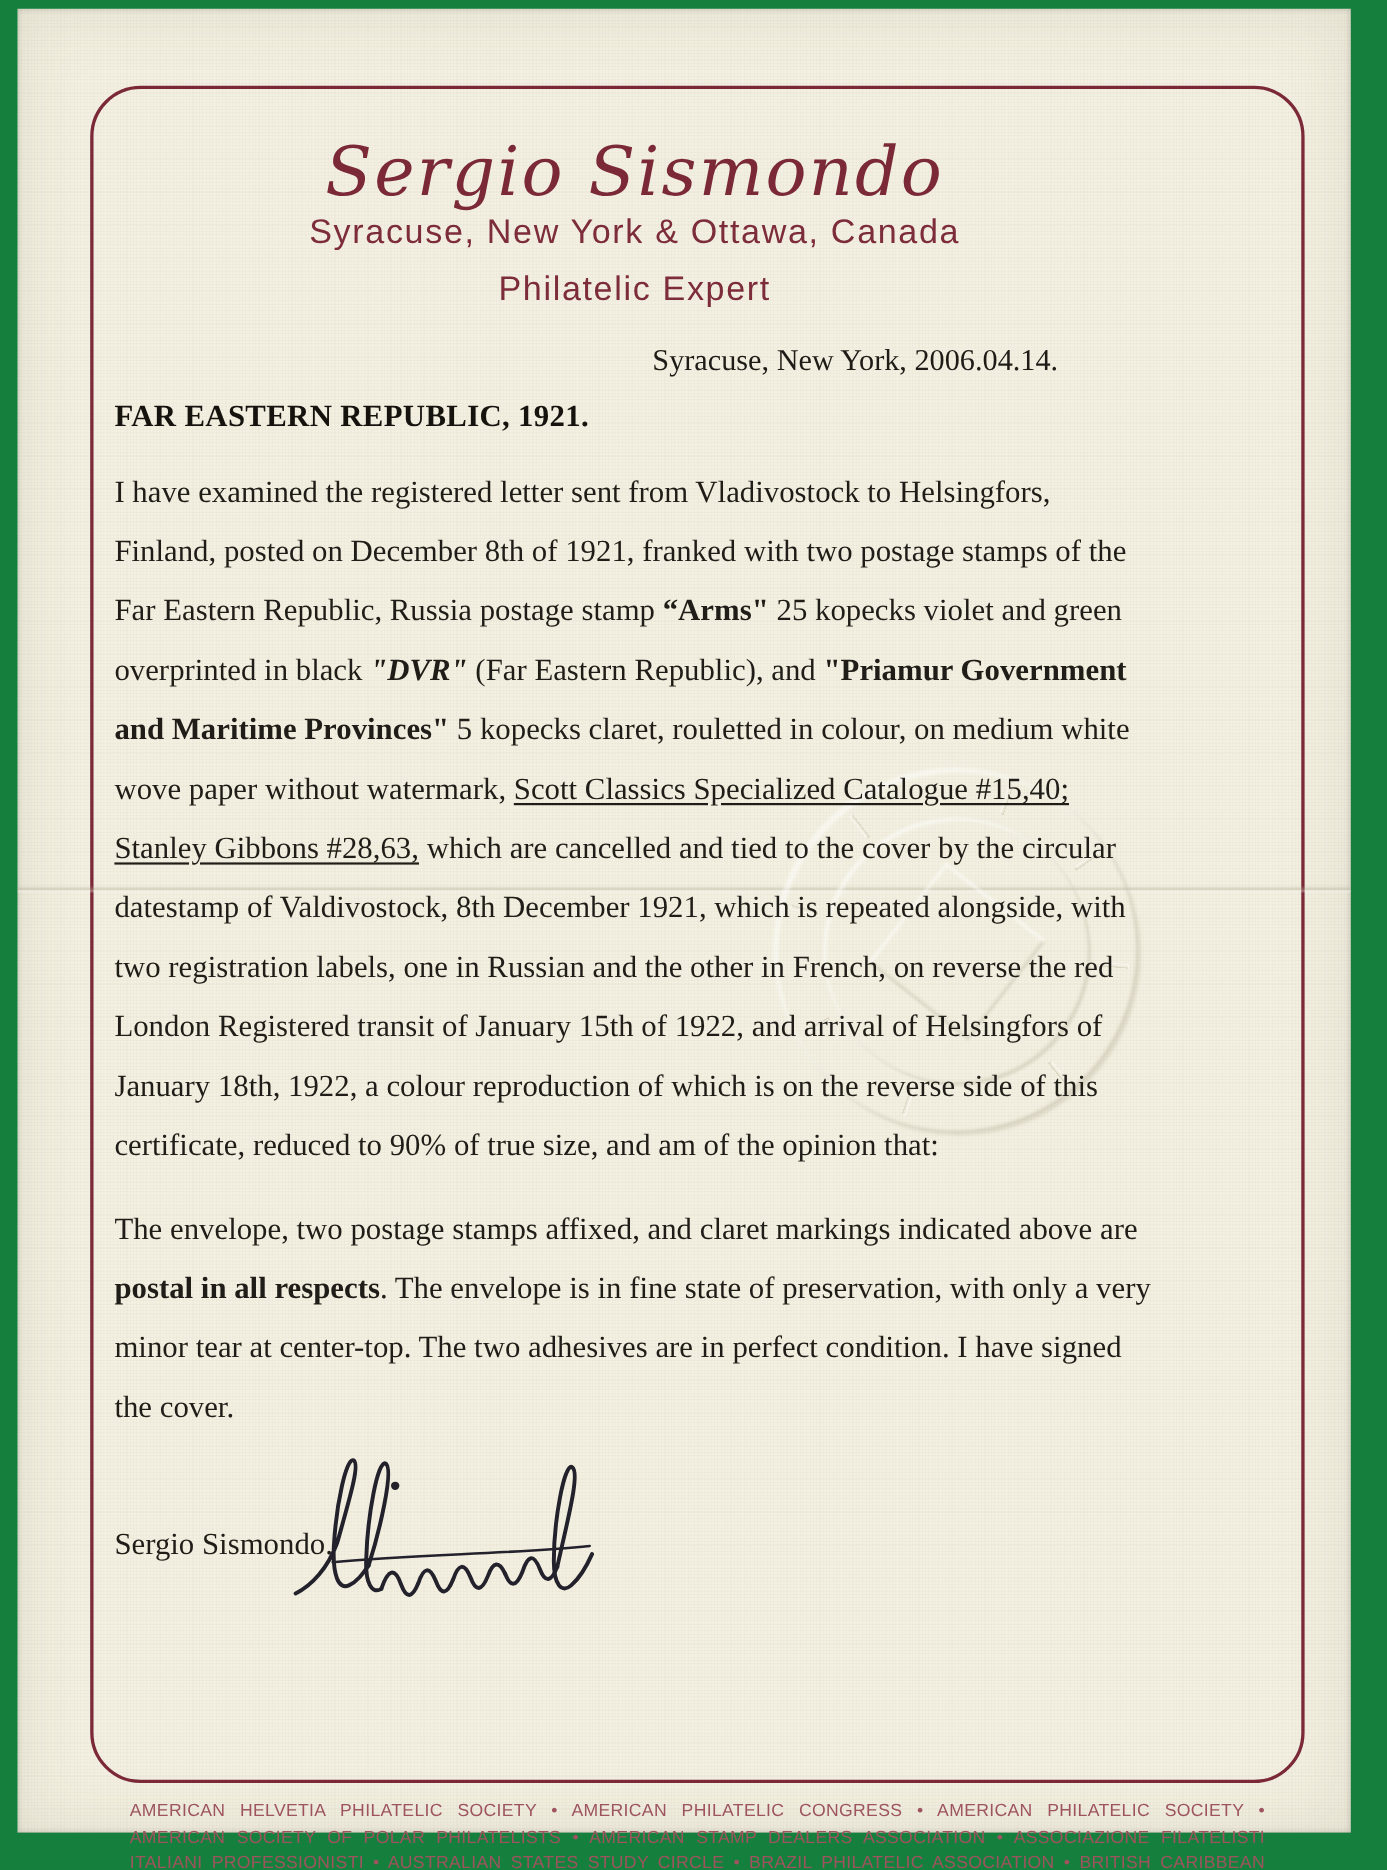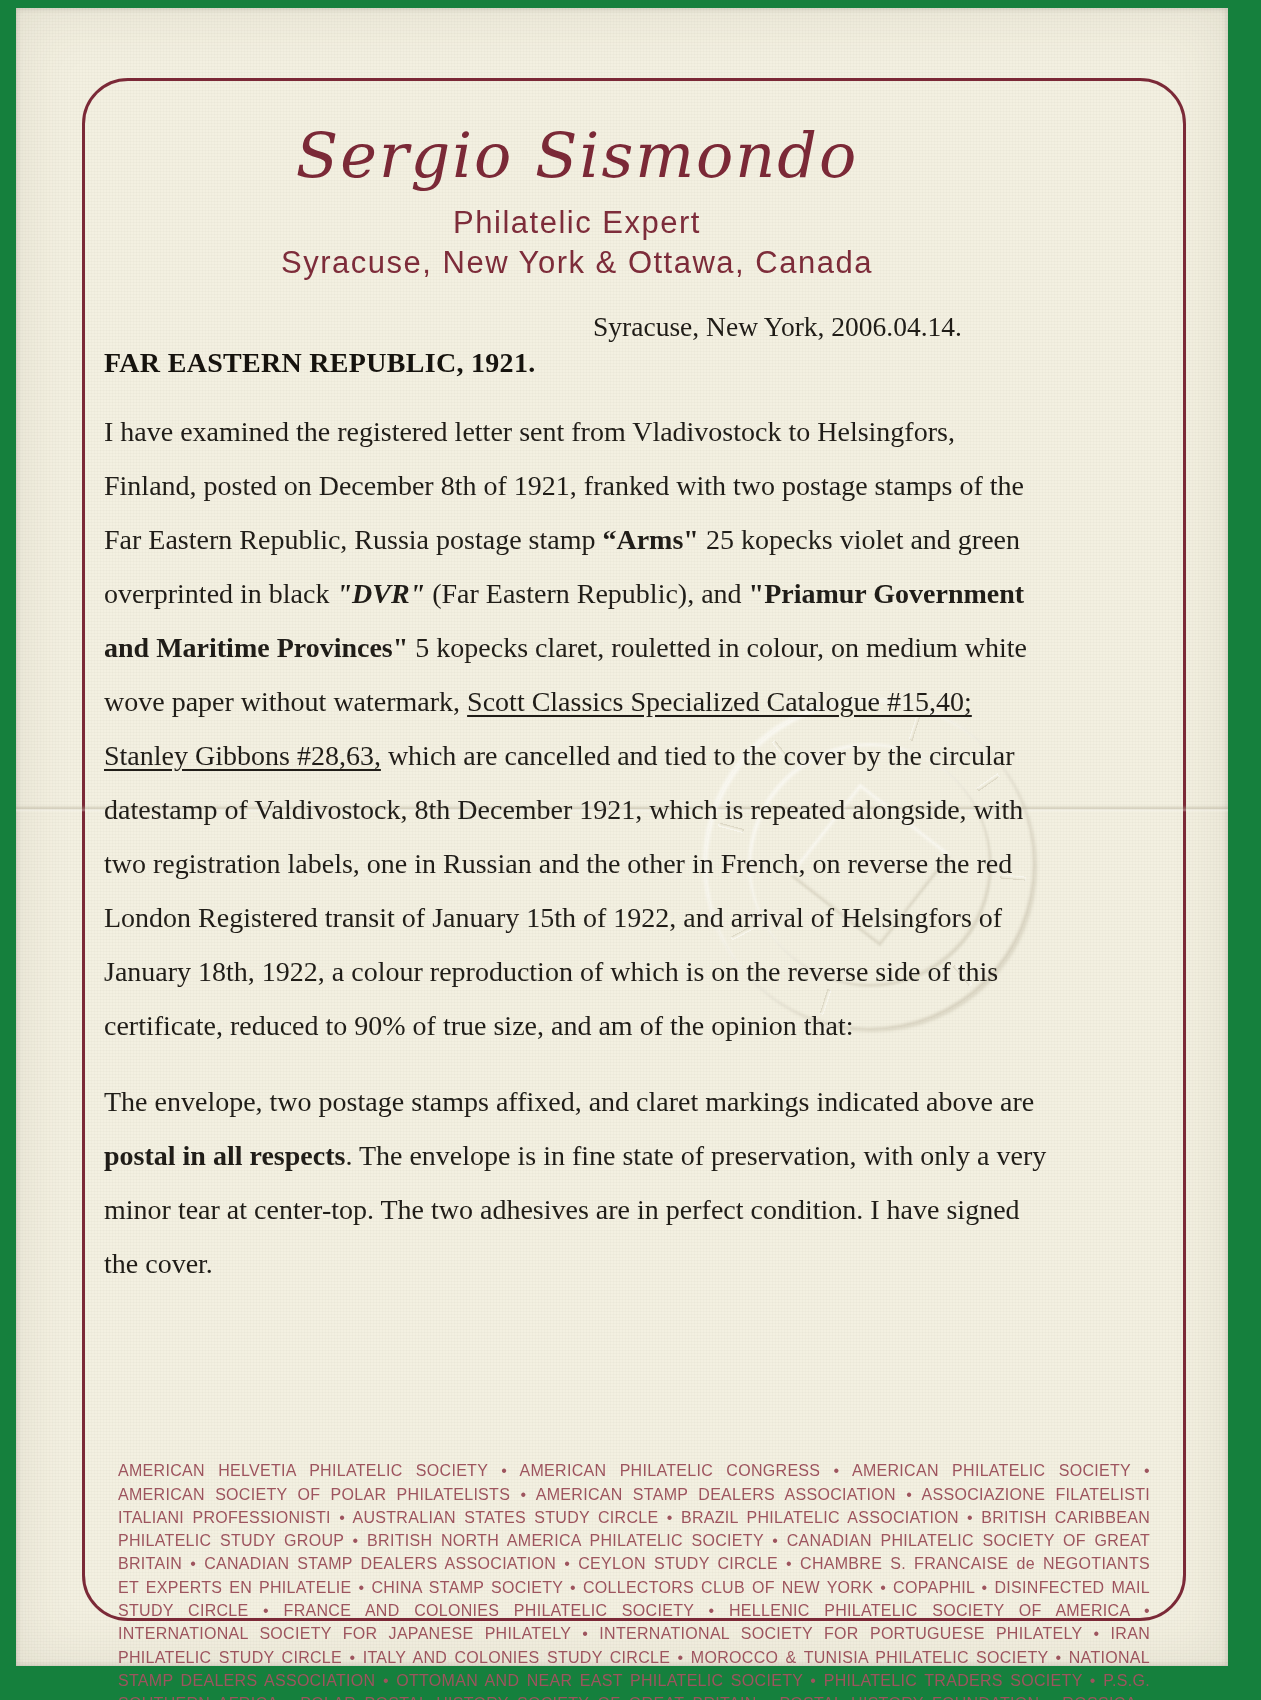--- a/index.html
+++ b/index.html
@@ -34,21 +34,21 @@
   
   .content{position:relative;z-index:2;padding:0 178px 0 88px;}
   .hdr-name{margin:112px 0 0;text-align:center;color:#7b2937;
          font-family:"DejaVu Serif",serif;font-style:italic;font-weight:500;
          font-size:62px;line-height:1.15;letter-spacing:2px;}
   .hdr-sub{text-align:center;color:#7d2c3a;font-family:"Liberation Sans",sans-serif;
          font-weight:400;font-size:31px;line-height:40px;letter-spacing:1.5px;}
   .hdr-sub.first{margin-top:12px;}
   .dateline{margin-top:28px;margin-right:88px;text-align:right;
          color:#1f1c17;font-size:27.5px;}
-  .subject{margin-top:4px;color:#16130e;font-weight:bold;font-size:28px;letter-spacing:0.3px;}
+  .subject{margin-top:20px;color:#16130e;font-weight:bold;font-size:28px;letter-spacing:0.3px;}
   .bodytext{margin:26px 0 0;color:#201d18;font-size:28px;line-height:54px;text-align:left;}
   .bodytext.p2{margin-top:22px;}
   .b{font-weight:bold;}
   .bi{font-weight:bold;font-style:italic;}
   .u{text-decoration:underline;text-underline-offset:4px;}
   
   .sign-row{position:relative;margin-top:30px;height:130px;}
   .signer{position:absolute;left:0;top:52px;color:#201d18;font-size:28px;}
   .signature-svg{position:absolute;left:150px;top:-16px;width:400px;height:150px;}
   .signature-svg path{fill:none;stroke:#23222c;stroke-width:3.4;stroke-linecap:round;}
@@ -78,29 +78,41 @@
       <div class="tick" style="transform:rotate(140deg)"></div>
       <div class="tick" style="transform:rotate(198deg)"></div>
       <div class="tick" style="transform:rotate(242deg)"></div>
       <div class="tick" style="transform:rotate(285deg)"></div>
       <div class="tick" style="transform:rotate(322deg)"></div>
     </div>
 
     <div class="content">
 
       <h1 class="hdr-name">Sergio Sismondo</h1>
+      <div class="hdr-sub">Syracuse, New York &amp; Ottawa, Canada</div>
       <div class="hdr-sub first">Philatelic Expert</div>
-      <div class="hdr-sub">Syracuse, New York &amp; Ottawa, Canada</div>
 
       <div class="dateline">Syracuse, New York, 2006.04.14.</div>
 
       <div class="subject">FAR EASTERN REPUBLIC, 1921.</div>
 
       <p class="bodytext"><span>I have examined the registered letter sent from Vladivostock to Helsingfors, Finland, posted on December 8th of 1921, franked with two postage stamps of the Far Eastern Republic, Russia postage stamp </span><span class="b">“Arms"</span><span> 25 kopecks violet and green overprinted in black </span> <span class="bi">"DVR"</span><span> (Far Eastern Republic), and </span><span class="b">"Priamur Government and Maritime Provinces"</span><span> 5 kopecks claret, rouletted in colour, on medium white wove paper without watermark, </span><span class="u">Scott Classics Specialized Catalogue #15,40; Stanley Gibbons #28,63,</span><span> which are cancelled and tied to the cover by the circular datestamp of Valdivostock, 8th December 1921, which is repeated alongside, with two registration labels, one in Russian and the other in French, on reverse the red London Registered transit of January 15th of 1922, and arrival of Helsingfors of January 18th, 1922, a colour reproduction of which is on the reverse side of this certificate, reduced to 90% of true size, and am of the opinion that:</span></p>
 
       <p class="bodytext p2"><span>The envelope, two postage stamps affixed, and claret markings indicated above are </span><span class="b">postal in all respects</span><span>. The envelope is in fine state of preservation, with only a very minor tear at center-top. The two adhesives are in perfect condition. I have signed the cover.</span></p>
 
+      <div class="sign-row">
+        <div class="signer">Sergio Sismondo.</div>
+        <svg class="signature-svg" viewBox="0 0 380 140" xmlns="http://www.w3.org/2000/svg">
+          <path d="M14,120 C28,113 42,98 50,76 C60,40 70,8 64,5 C58,2 49,42 47,80 C46,104 51,117 60,113 C67,110 72,103 77,96"></path>
+          <path d="M77,96 C86,68 99,14 92,8 C85,3 76,54 75,90 C74,111 80,121 88,116"></path>
+          <path d="M88,116 q9,-26 17,-4 q7,19 15,-1 q7,-21 15,-2 q7,19 15,-1 q7,-21 15,-2 q7,19 15,-1 q7,-19 15,-2"></path>
+          <path d="M195,103 q7,18 15,-2 q7,-22 15,-2 q7,18 15,-2"></path>
+          <path d="M240,97 C248,60 260,16 253,11 C246,6 237,58 237,92 C237,113 244,120 252,113 C260,106 266,95 270,86"></path>
+          <path class="thin" d="M46,93 C120,86 200,86 268,79"></path>
+          <circle cx="100" cy="27" r="3.6"></circle>
+        </svg>
+      </div>
 
       <div class="societies">AMERICAN HELVETIA PHILATELIC SOCIETY • AMERICAN PHILATELIC CONGRESS • AMERICAN PHILATELIC SOCIETY • AMERICAN SOCIETY OF POLAR PHILATELISTS • AMERICAN STAMP DEALERS ASSOCIATION • ASSOCIAZIONE FILATELISTI ITALIANI PROFESSIONISTI • AUSTRALIAN STATES STUDY CIRCLE • BRAZIL PHILATELIC ASSOCIATION • BRITISH CARIBBEAN PHILATELIC STUDY GROUP • BRITISH NORTH AMERICA PHILATELIC SOCIETY • CANADIAN PHILATELIC SOCIETY OF GREAT BRITAIN • CANADIAN STAMP DEALERS ASSOCIATION • CEYLON STUDY CIRCLE • CHAMBRE S. FRANCAISE de NEGOTIANTS ET EXPERTS EN PHILATELIE • CHINA STAMP SOCIETY • COLLECTORS CLUB OF NEW YORK • COPAPHIL • DISINFECTED MAIL STUDY CIRCLE • FRANCE AND COLONIES PHILATELIC SOCIETY • HELLENIC PHILATELIC SOCIETY OF AMERICA • INTERNATIONAL SOCIETY FOR JAPANESE PHILATELY • INTERNATIONAL SOCIETY FOR PORTUGUESE PHILATELY • IRAN PHILATELIC STUDY CIRCLE • ITALY AND COLONIES STUDY CIRCLE • MOROCCO &amp; TUNISIA PHILATELIC SOCIETY • NATIONAL STAMP DEALERS ASSOCIATION • OTTOMAN AND NEAR EAST PHILATELIC SOCIETY • PHILATELIC TRADERS SOCIETY • P.S.G. SOUTHERN AFRICA • POLAR POSTAL HISTORY SOCIETY OF GREAT BRITAIN • POSTAL HISTORY FOUNDATION • ROSSICA • R.P.S. CANADA • ST. HELENA, ASCENSION and TRISTAN da CUNHA PHILATELIC SOCIETY • SCANDINAVIAN COLLECTORS CLUB • SCHWEIZERISCHE VEREINIGUNG FUR POSTGESCHICHTE • SOCIETY OF AUSTRALASIAN SPECIALISTS • SOCIETY FOR THAI PHILATELY • UNIONE FILÀTELICA LOMBARDA • UNITED STATES PHILATELIC CLASSICS SOCIETY• WEST AFRICA STUDY CIRCLE • WESTERN AUSTRALIA STUDY GROUP</div>
 
     </div>
   </div>
 </div>
 
 </body></html>

